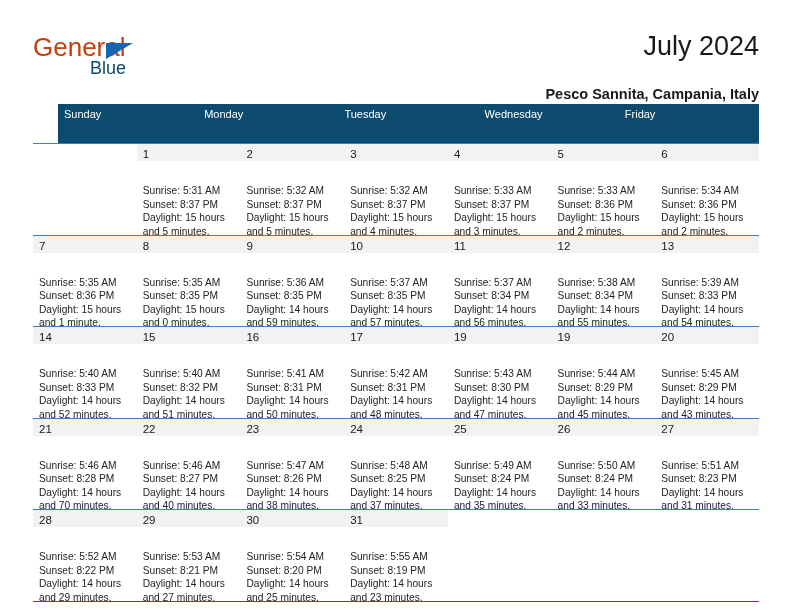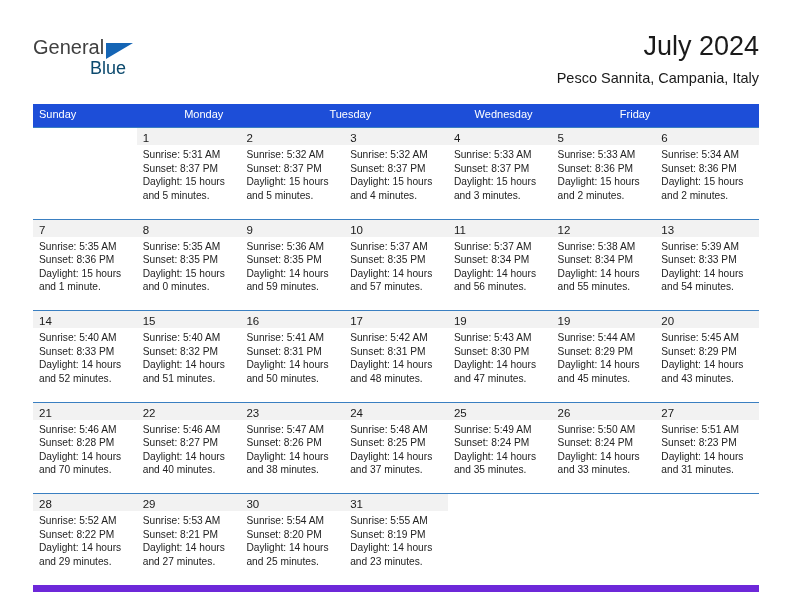--- a/index.html
+++ b/index.html
@@ -34,23 +34,23 @@
     position: absolute;
     left: 0;
     top: 4px;
     width: 220px;
     height: 56px;
   }
   .brand-general {
     position: absolute;
     left: 0;
     top: 0;
-    font-size: 20px;
+    font-size: 26px;
     letter-spacing: 0px;
-    color: #404040;
+    color: #c2410c;
     line-height: 26px;
     font-weight: 400;
   }
   .brand-tri {
     position: absolute;
     left: 73px;
     top: 9px;
     width: 0;
     height: 0;
     border-left: 27px solid #1565b5;
@@ -73,57 +73,58 @@
     text-align: right;
   }
   .cal-title {
     font-size: 27px;
     color: #1a1a1a;
     line-height: 33px;
     font-weight: 400;
     white-space: nowrap;
   }
   .cal-subtitle {
-    margin-top: 6px;
+    margin-top: 22px;
     font-size: 14.5px;
     color: #1a1a1a;
     line-height: 18px;
-    font-weight: 400;
+    font-weight: 700;
     white-space: nowrap;
   }
 
   
   .calendar {
     position: absolute;
     left: 33px;
     top: 104px;
     width: 726px;
   }
   .weekdays {
     display: flex;
-    background: #1d4ed8;
-    height: 23px;
+    background: #0c4a6e;
+    height: 39px;
+    margin-left: 25px;
   }
   .weekday {
     flex: 1 1 0;
     color: #ffffff;
     font-size: 11px;
     line-height: 21px;
     padding-left: 6px;
     box-sizing: border-box;
     white-space: nowrap;
     overflow: hidden;
   }
   .week {
     display: flex;
     border-top: 1px solid #3a7fc1;
     height: 90.5px;
   }
   .week.last {
-    border-bottom: 7px solid #6d28d9;
+    border-bottom: 1px solid #6d28d9;
   }
   .day {
     flex: 1 1 0;
     box-sizing: border-box;
     position: relative;
     overflow: hidden;
   }
   .day-num-band {
     height: 17px;
     background: #f2f2f2;
@@ -134,20 +135,21 @@
     background: #ffffff;
   }
   .day-num {
     font-size: 11.5px;
     line-height: 17px;
     color: #1a1a1a;
   }
   .day-info {
     padding: 3px 6px 0 6px;
     box-sizing: border-box;
+    margin-top: 20px;
   }
   .day-info div {
     font-size: 10.2px;
     line-height: 13.6px;
     color: #232323;
     white-space: nowrap;
   }
 </style>
 </head>
 <body>

